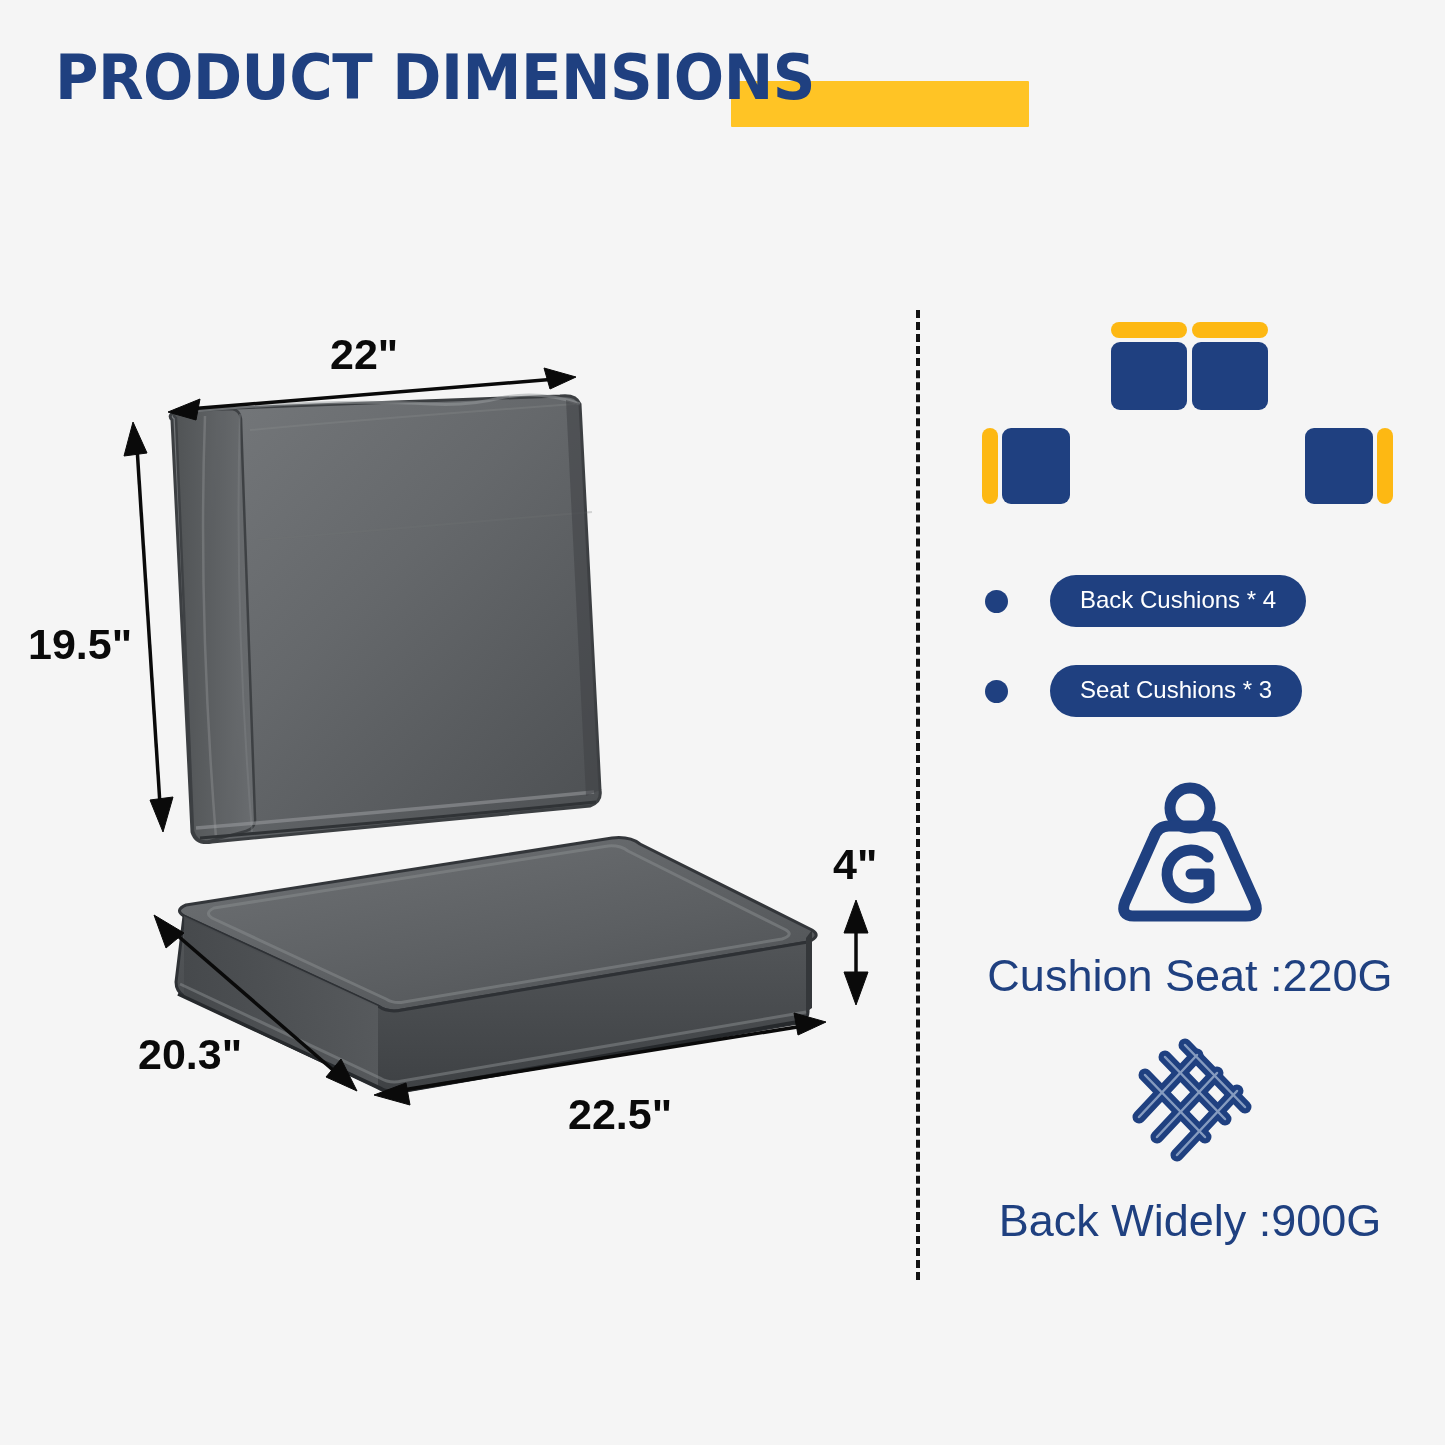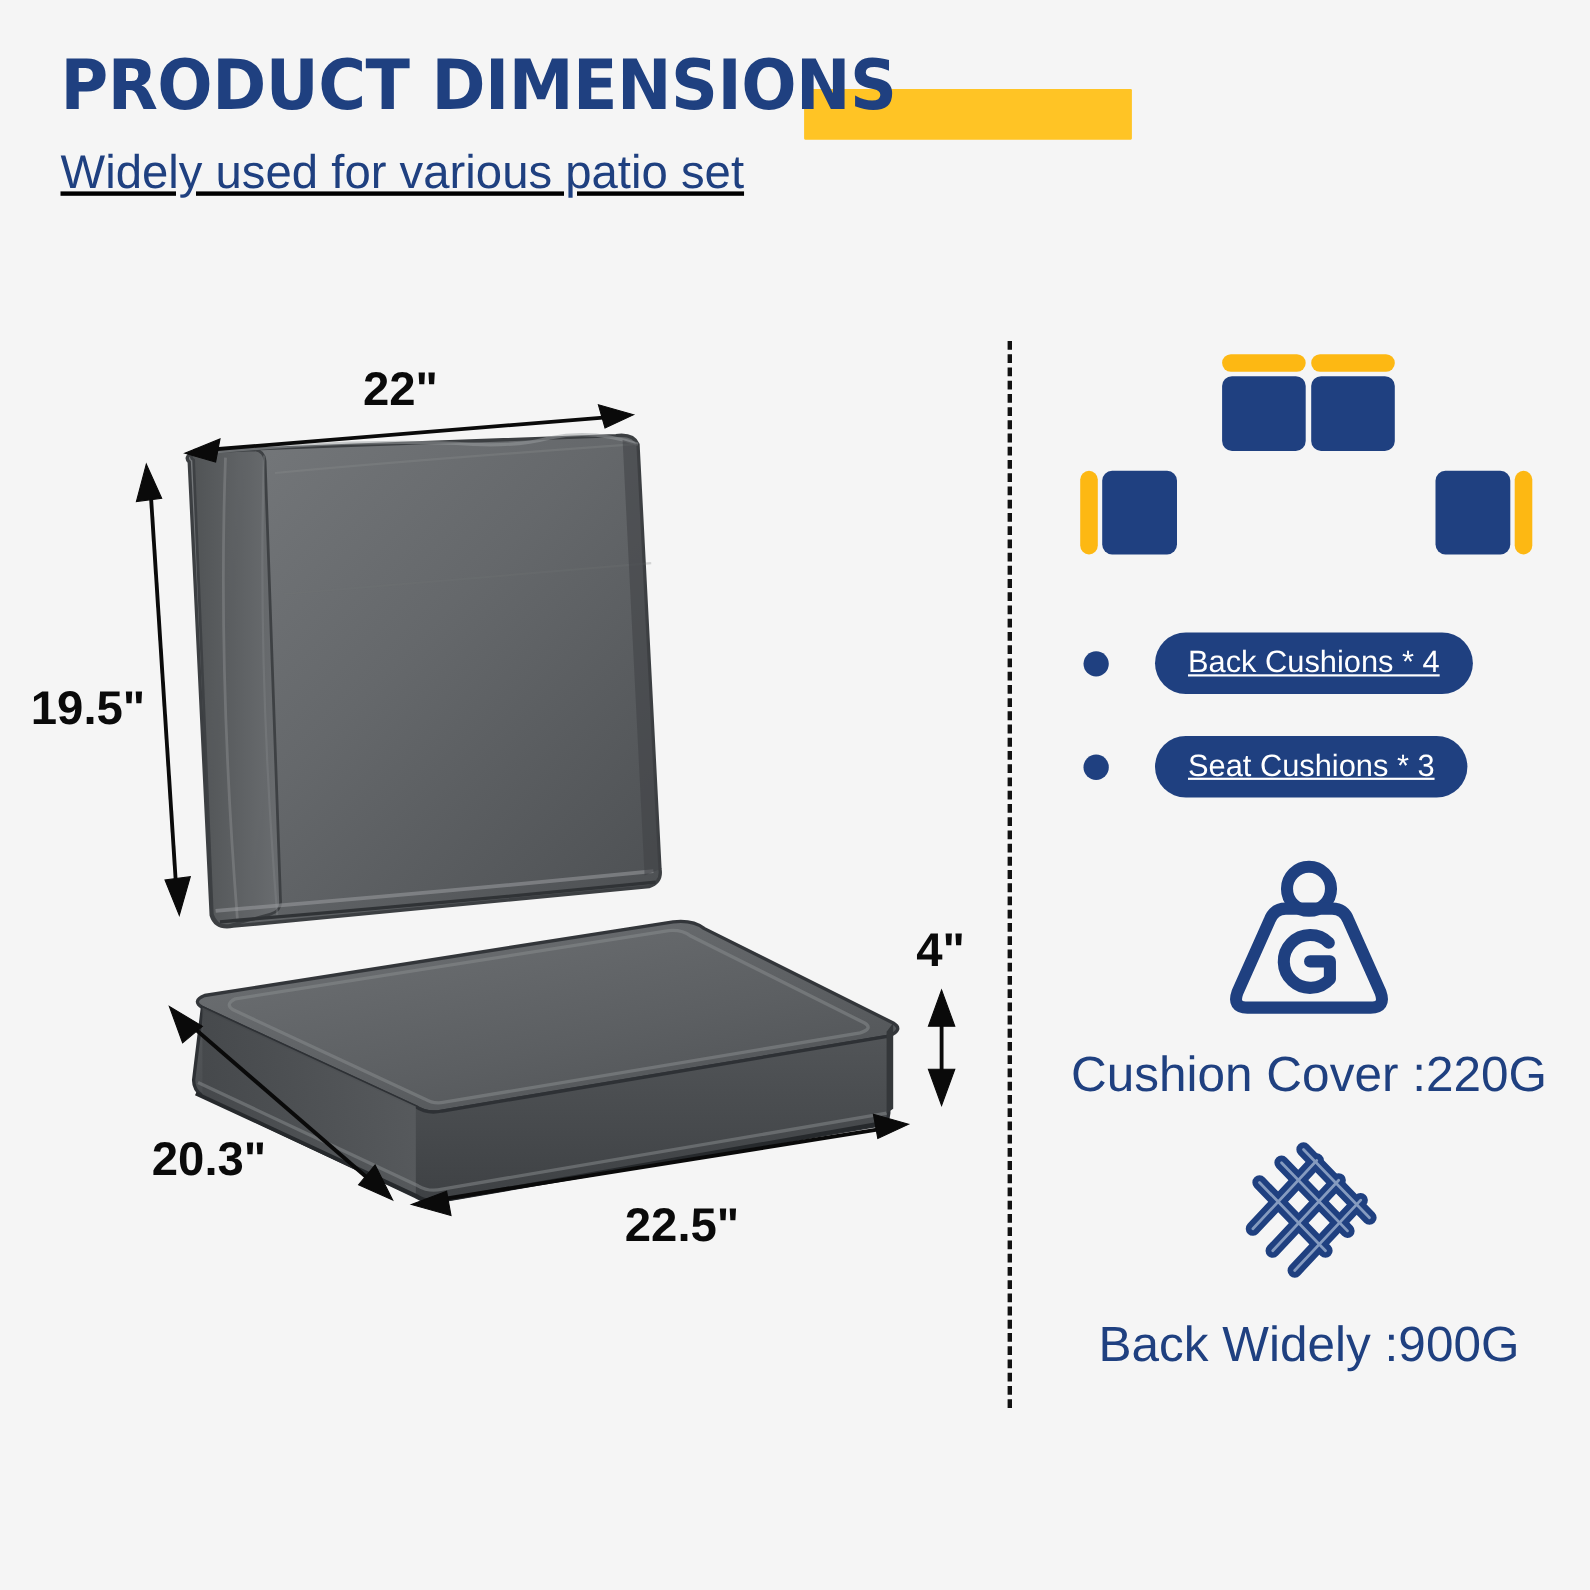--- a/index.html
+++ b/index.html
@@ -54,43 +54,41 @@
   #set-diagram{position:absolute;left:960px;top:300px;width:460px;height:230px;}
   .seat-blue{position:absolute;background:#1F4080;border-radius:9px;}
   .cush-yellow{position:absolute;background:#FDB813;border-radius:8px;}
 
   #badges{position:absolute;left:985px;top:575px;width:420px;}
   .badge-row{display:flex;align-items:center;margin-bottom:38px;}
   .bullet{width:23px;height:23px;border-radius:50%;background:#1F4080;flex:0 0 auto;}
   .badge{
     margin-left:42px;background:#1F4080;color:#ffffff;
     border-radius:28px;padding:11px 30px 13px;
-    font-size:28px;white-space:nowrap;
+    font-size:24px;white-space:nowrap;
     font-family:"Liberation Sans", sans-serif;
-    text-decoration:underline;
   }
 
   #weight-group{position:absolute;left:940px;top:780px;width:500px;text-align:center;}
   #weave-group{position:absolute;left:940px;top:1025px;width:500px;text-align:center;}
   .spec-label{
     margin-top:16px;font-size:45px;color:#1F4080;
     font-family:"Liberation Sans", sans-serif;white-space:nowrap;
   }
 </style>
 </head>
 <body>
 
 <div class="stage">
 
   <div id="header-block">
     <div id="title-wrap">
       <div id="title-highlight"></div>
       <div id="page-title">PRODUCT DIMENSIONS</div>
     </div>
-    <div id="page-subtitle">Widely used for various patio set</div>
   </div>
 
   <div id="divider"></div>
 
   <div id="product-figure">
     <svg width="900" height="1200" viewBox="0 0 900 1200">
       <defs>
         <linearGradient id="backFace" x1="0" y1="0" x2="1" y2="1">
           <stop offset="0%" stop-color="#76797c"></stop>
           <stop offset="45%" stop-color="#65686b"></stop>
@@ -224,21 +222,21 @@
 
   <div id="weight-group">
     <svg width="170" height="150" viewBox="0 0 170 150">
       <g fill="none" stroke="#1F4080" stroke-width="11" stroke-linejoin="round" stroke-linecap="round">
         <circle cx="85" cy="28" r="20"></circle>
         <path d="M64,46 L106,46 Q117,46 121,57 L150,122 Q155,136 141,136
                  L29,136 Q15,136 20,122 L49,57 Q53,46 64,46 Z"></path>
         <path d="M103,77 A24,24 0 1 0 104,110 L104,94 L86,94"></path>
       </g>
     </svg>
-    <div class="spec-label">Cushion Cover :220G</div>
+    <div class="spec-label">Cushion Seat :220G</div>
   </div>
 
   <div id="weave-group">
     <svg width="170" height="150" viewBox="0 0 170 150">
       <g fill="none" stroke="#1F4080" stroke-width="13" stroke-linecap="round">
 
         <line x1="34" y1="92" x2="92" y2="30"></line>
         <line x1="52" y1="112" x2="112" y2="48"></line>
         <line x1="72" y1="130" x2="132" y2="66"></line>
 

